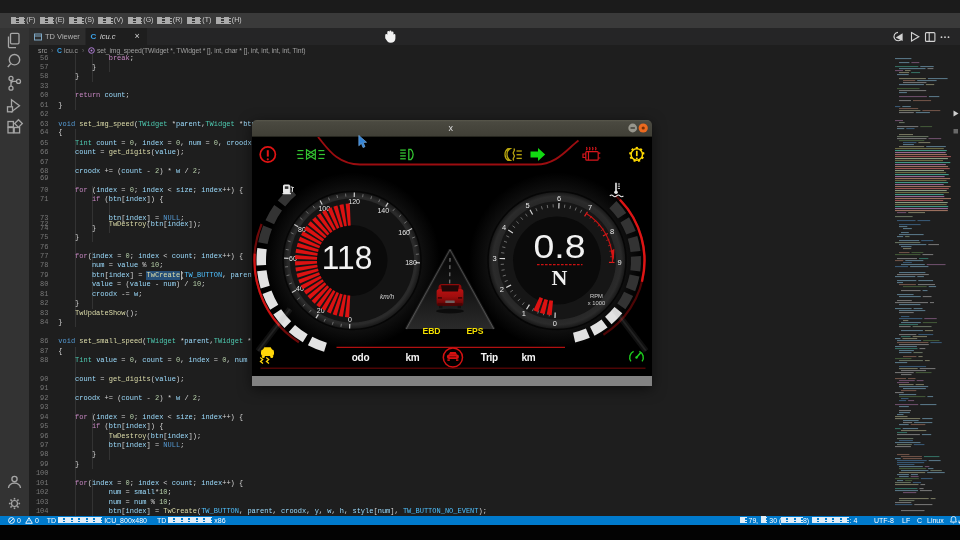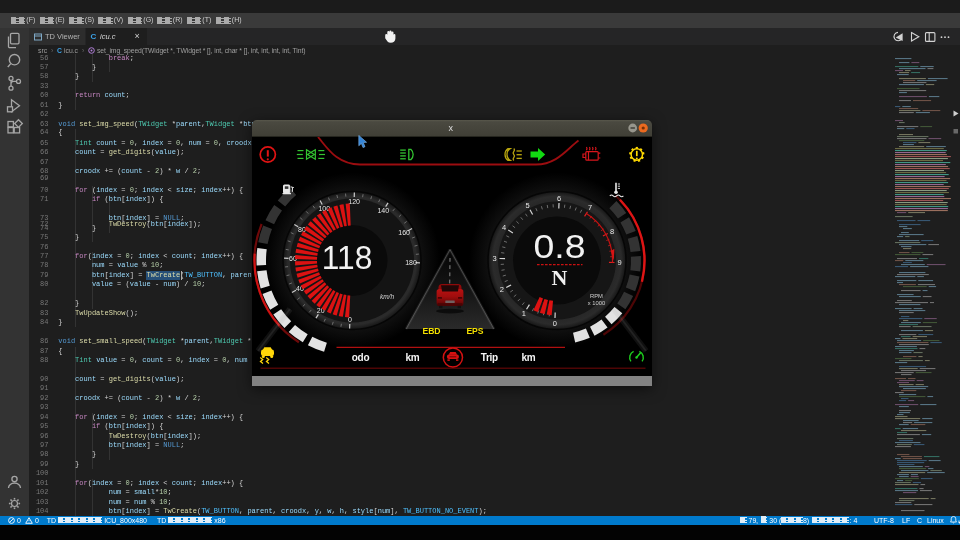--- a/index.html
+++ b/index.html
@@ -174,20 +174,21 @@
 <div class="cl" style="top:139.30px"><span class="ln">71</span><span class="cd"><i style="color:#D4D4D4">        </i><i style="color:#C586C0">if</i><i style="color:#D4D4D4"> (</i><i style="color:#9CDCFE">btn</i><i style="color:#D4D4D4">[</i><i style="color:#9CDCFE">index</i><i style="color:#D4D4D4">]) {</i></span></div>
 <div class="cl" style="top:164px"><span class="ln">72</span><span class="cd"><i style="color:#D4D4D4">            </i><i style="color:#DCDCAA">TwDestroy</i><i style="color:#D4D4D4">(</i><i style="color:#9CDCFE">btn</i><i style="color:#D4D4D4">[</i><i style="color:#9CDCFE">index</i><i style="color:#D4D4D4">]);</i></span></div>
 <div class="cl" style="top:158.20px"><span class="ln">73</span><span class="cd"><i style="color:#D4D4D4">            </i><i style="color:#9CDCFE">btn</i><i style="color:#D4D4D4">[</i><i style="color:#9CDCFE">index</i><i style="color:#D4D4D4">] = </i><i style="color:#569CD6">NULL</i><i style="color:#D4D4D4">;</i></span></div>
 <div class="cl" style="top:167.65px"><span class="ln">74</span><span class="cd"><i style="color:#D4D4D4">        }</i></span></div>
 <div class="cl" style="top:177.10px"><span class="ln">75</span><span class="cd"><i style="color:#D4D4D4">    }</i></span></div>
 <div class="cl" style="top:186.55px"><span class="ln">76</span><span class="cd"></span></div>
 <div class="cl" style="top:196.00px"><span class="ln">77</span><span class="cd"><i style="color:#D4D4D4">    </i><i style="color:#C586C0">for</i><i style="color:#D4D4D4">(</i><i style="color:#9CDCFE">index</i><i style="color:#D4D4D4"> = </i><i style="color:#B5CEA8">0</i><i style="color:#D4D4D4">; </i><i style="color:#9CDCFE">index</i><i style="color:#D4D4D4"> &lt; </i><i style="color:#9CDCFE">count</i><i style="color:#D4D4D4">; </i><i style="color:#9CDCFE">index</i><i style="color:#D4D4D4">++) {</i></span></div>
 <div class="cl" style="top:205.45px"><span class="ln">78</span><span class="cd"><i style="color:#D4D4D4">        </i><i style="color:#9CDCFE">num</i><i style="color:#D4D4D4"> = </i><i style="color:#9CDCFE">value</i><i style="color:#D4D4D4"> % </i><i style="color:#B5CEA8">10</i><i style="color:#D4D4D4">;</i></span></div>
 <div class="cl" style="top:214.90px"><span class="ln">79</span><span class="cd"><i style="color:#D4D4D4">        </i><i style="color:#9CDCFE">btn</i><i style="color:#D4D4D4">[</i><i style="color:#9CDCFE">index</i><i style="color:#D4D4D4">] = </i><i style="color:#DCDCAA">TwCreate</i><i style="color:#D4D4D4">(</i><i style="color:#4FC1FF">TW_BUTTON</i><i style="color:#D4D4D4">, </i><i style="color:#9CDCFE">parent</i><i style="color:#D4D4D4">, </i><i style="color:#9CDCFE">croodx</i><i style="color:#D4D4D4">, </i><i style="color:#9CDCFE">y</i><i style="color:#D4D4D4">, </i><i style="color:#9CDCFE">w</i><i style="color:#D4D4D4">, </i><i style="color:#9CDCFE">h</i><i style="color:#D4D4D4">, </i><i style="color:#9CDCFE">style</i><i style="color:#D4D4D4">[</i><i style="color:#9CDCFE">num</i><i style="color:#D4D4D4">], </i><i style="color:#4FC1FF">TW_BUTTON_NO_EVENT</i><i style="color:#D4D4D4">);</i></span></div>
 <div class="cl" style="top:224.35px"><span class="ln">80</span><span class="cd"><i style="color:#D4D4D4">        </i><i style="color:#9CDCFE">value</i><i style="color:#D4D4D4"> = (</i><i style="color:#9CDCFE">value</i><i style="color:#D4D4D4"> - </i><i style="color:#9CDCFE">num</i><i style="color:#D4D4D4">) / </i><i style="color:#B5CEA8">10</i><i style="color:#D4D4D4">;</i></span></div>
+<div class="cl" style="top:233.80px"><span class="ln">81</span><span class="cd"><i style="color:#D4D4D4">        </i><i style="color:#9CDCFE">croodx</i><i style="color:#D4D4D4"> -= </i><i style="color:#9CDCFE">w</i><i style="color:#D4D4D4">;</i></span></div>
 <div class="cl" style="top:243.25px"><span class="ln">82</span><span class="cd"><i style="color:#D4D4D4">    }</i></span></div>
 <div class="cl" style="top:252.70px"><span class="ln">83</span><span class="cd"><i style="color:#D4D4D4">    </i><i style="color:#DCDCAA">TwUpdateShow</i><i style="color:#D4D4D4">();</i></span></div>
 <div class="cl" style="top:262.15px"><span class="ln">84</span><span class="cd"><i style="color:#D4D4D4">}</i></span></div>
 <div class="cl" style="top:281.05px"><span class="ln">86</span><span class="cd"><i style="color:#569CD6">void</i><i style="color:#D4D4D4"> </i><i style="color:#DCDCAA">set_small_speed</i><i style="color:#D4D4D4">(</i><i style="color:#4EC9B0">TWidget</i><i style="color:#D4D4D4"> *</i><i style="color:#9CDCFE">parent</i><i style="color:#D4D4D4">,</i><i style="color:#4EC9B0">TWidget</i><i style="color:#D4D4D4"> *</i><i style="color:#9CDCFE">btn</i><i style="color:#D4D4D4">[], </i><i style="color:#569CD6">int</i><i style="color:#D4D4D4"> </i><i style="color:#9CDCFE">small</i><i style="color:#D4D4D4">, </i><i style="color:#569CD6">char</i><i style="color:#D4D4D4"> *</i><i style="color:#9CDCFE">style</i><i style="color:#D4D4D4">[], </i><i style="color:#569CD6">int</i><i style="color:#D4D4D4"> </i><i style="color:#9CDCFE">x</i><i style="color:#D4D4D4">, </i><i style="color:#569CD6">int</i><i style="color:#D4D4D4"> </i><i style="color:#9CDCFE">y</i><i style="color:#D4D4D4">, </i><i style="color:#569CD6">int</i><i style="color:#D4D4D4"> </i><i style="color:#9CDCFE">w</i><i style="color:#D4D4D4">, </i><i style="color:#569CD6">int</i><i style="color:#D4D4D4"> </i><i style="color:#9CDCFE">h</i><i style="color:#D4D4D4">, </i><i style="color:#4EC9B0">Tint</i><i style="color:#D4D4D4"> </i><i style="color:#9CDCFE">size</i><i style="color:#D4D4D4">)</i></span></div>
 <div class="cl" style="top:290.50px"><span class="ln">87</span><span class="cd"><i style="color:#D4D4D4">{</i></span></div>
 <div class="cl" style="top:299.95px"><span class="ln">88</span><span class="cd"><i style="color:#D4D4D4">    </i><i style="color:#4EC9B0">Tint</i><i style="color:#D4D4D4"> </i><i style="color:#9CDCFE">value</i><i style="color:#D4D4D4"> = </i><i style="color:#B5CEA8">0</i><i style="color:#D4D4D4">, </i><i style="color:#9CDCFE">count</i><i style="color:#D4D4D4"> = </i><i style="color:#B5CEA8">0</i><i style="color:#D4D4D4">, </i><i style="color:#9CDCFE">index</i><i style="color:#D4D4D4"> = </i><i style="color:#B5CEA8">0</i><i style="color:#D4D4D4">, </i><i style="color:#9CDCFE">num</i><i style="color:#D4D4D4"> = </i><i style="color:#B5CEA8">0</i><i style="color:#D4D4D4">, </i><i style="color:#9CDCFE">croodx</i><i style="color:#D4D4D4"> = </i><i style="color:#9CDCFE">x</i><i style="color:#D4D4D4">, </i><i style="color:#9CDCFE">croody</i><i style="color:#D4D4D4"> = </i><i style="color:#9CDCFE">y</i><i style="color:#D4D4D4">;</i></span></div>
 <div class="cl" style="top:318.85px"><span class="ln">90</span><span class="cd"><i style="color:#D4D4D4">    </i><i style="color:#9CDCFE">count</i><i style="color:#D4D4D4"> = </i><i style="color:#DCDCAA">get_digits</i><i style="color:#D4D4D4">(</i><i style="color:#9CDCFE">value</i><i style="color:#D4D4D4">);</i></span></div>
 <div class="cl" style="top:328.30px"><span class="ln">91</span><span class="cd"></span></div>
 <div class="cl" style="top:337.75px"><span class="ln">92</span><span class="cd"><i style="color:#D4D4D4">    </i><i style="color:#9CDCFE">croodx</i><i style="color:#D4D4D4"> += (</i><i style="color:#9CDCFE">count</i><i style="color:#D4D4D4"> - </i><i style="color:#B5CEA8">2</i><i style="color:#D4D4D4">) * </i><i style="color:#9CDCFE">w</i><i style="color:#D4D4D4"> / </i><i style="color:#B5CEA8">2</i><i style="color:#D4D4D4">;</i></span></div>
 <div class="cl" style="top:347.20px"><span class="ln">93</span><span class="cd"></span></div>

